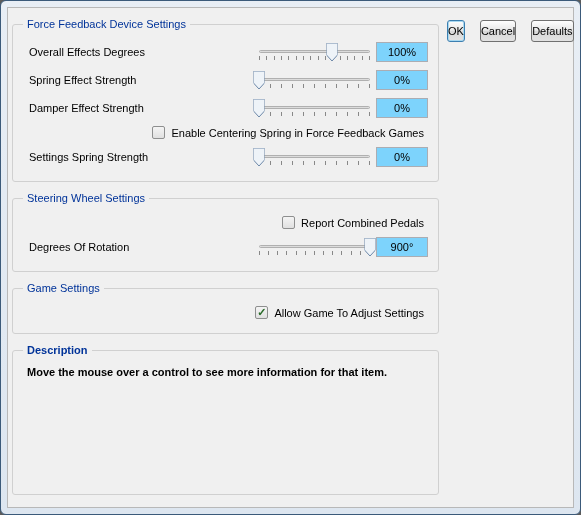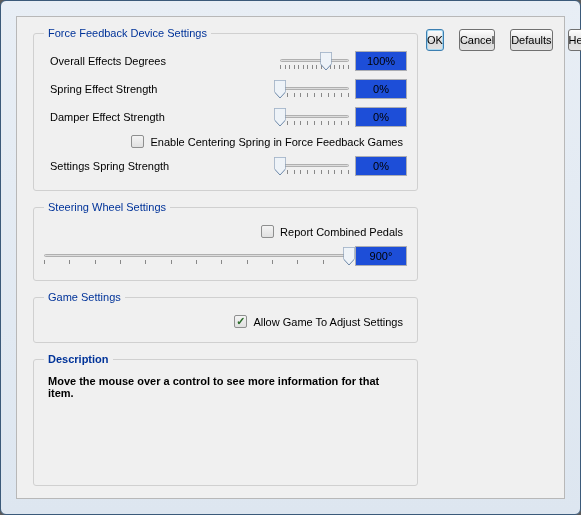--- a/index.html
+++ b/index.html
@@ -61,24 +61,24 @@
   .tb-btn.close {
     width: 44px;
     background: linear-gradient(#e99, #c33 45%, #b22 46%, #d44);
     color: #fff;
     border-color: #832;
     border-bottom-right-radius: 3px;
   }
   .tb-btn.close svg { filter: drop-shadow(0 0 1px rgba(0,0,0,0.5)); }
   .client {
     flex: 1;
-    margin: 15px;
+    margin: 6px;
     background: #f0f0f0;
     border: 1px solid #b8b8b8;
-    padding: 8px 16px;
+    padding: 8px 4px;
     display: flex;
     gap: 8px;
   }
   .left-col {
     flex: 1;
     display: flex;
     flex-direction: column;
     gap: 4px;
   }
   .right-col {
@@ -162,21 +162,21 @@
     width: 11px;
     height: 18px;
     transform: translateX(-50%);
     pointer-events: none;
   }
   .slider-thumb svg { display: block; }
   .value-box {
     width: 52px;
     height: 20px;
     border: 1px solid #abadb3;
-    background: #1d4ed8;
+    background: #7dd3fc;
     text-align: center;
     line-height: 18px;
     font-size: 11px;
   }
   .checkbox-row {
     display: flex;
     align-items: center;
     gap: 6px;
     padding: 4px 4px;
     justify-content: flex-end;
@@ -342,20 +342,21 @@
 
       <fieldset>
         <legend>Steering Wheel Settings</legend>
 
         <div class="checkbox-row">
           <div class="checkbox"></div>
           <span>Report Combined Pedals</span>
         </div>
 
         <div class="row">
+          <div class="row-label">Degrees Of Rotation</div>
           <div class="slider-wrap">
             <div class="slider">
               <div class="slider-track"></div>
               <div class="slider-ticks">
                   <span></span>
                   <span></span>
                   <span></span>
                   <span></span>
                   <span></span>
                   <span></span>

